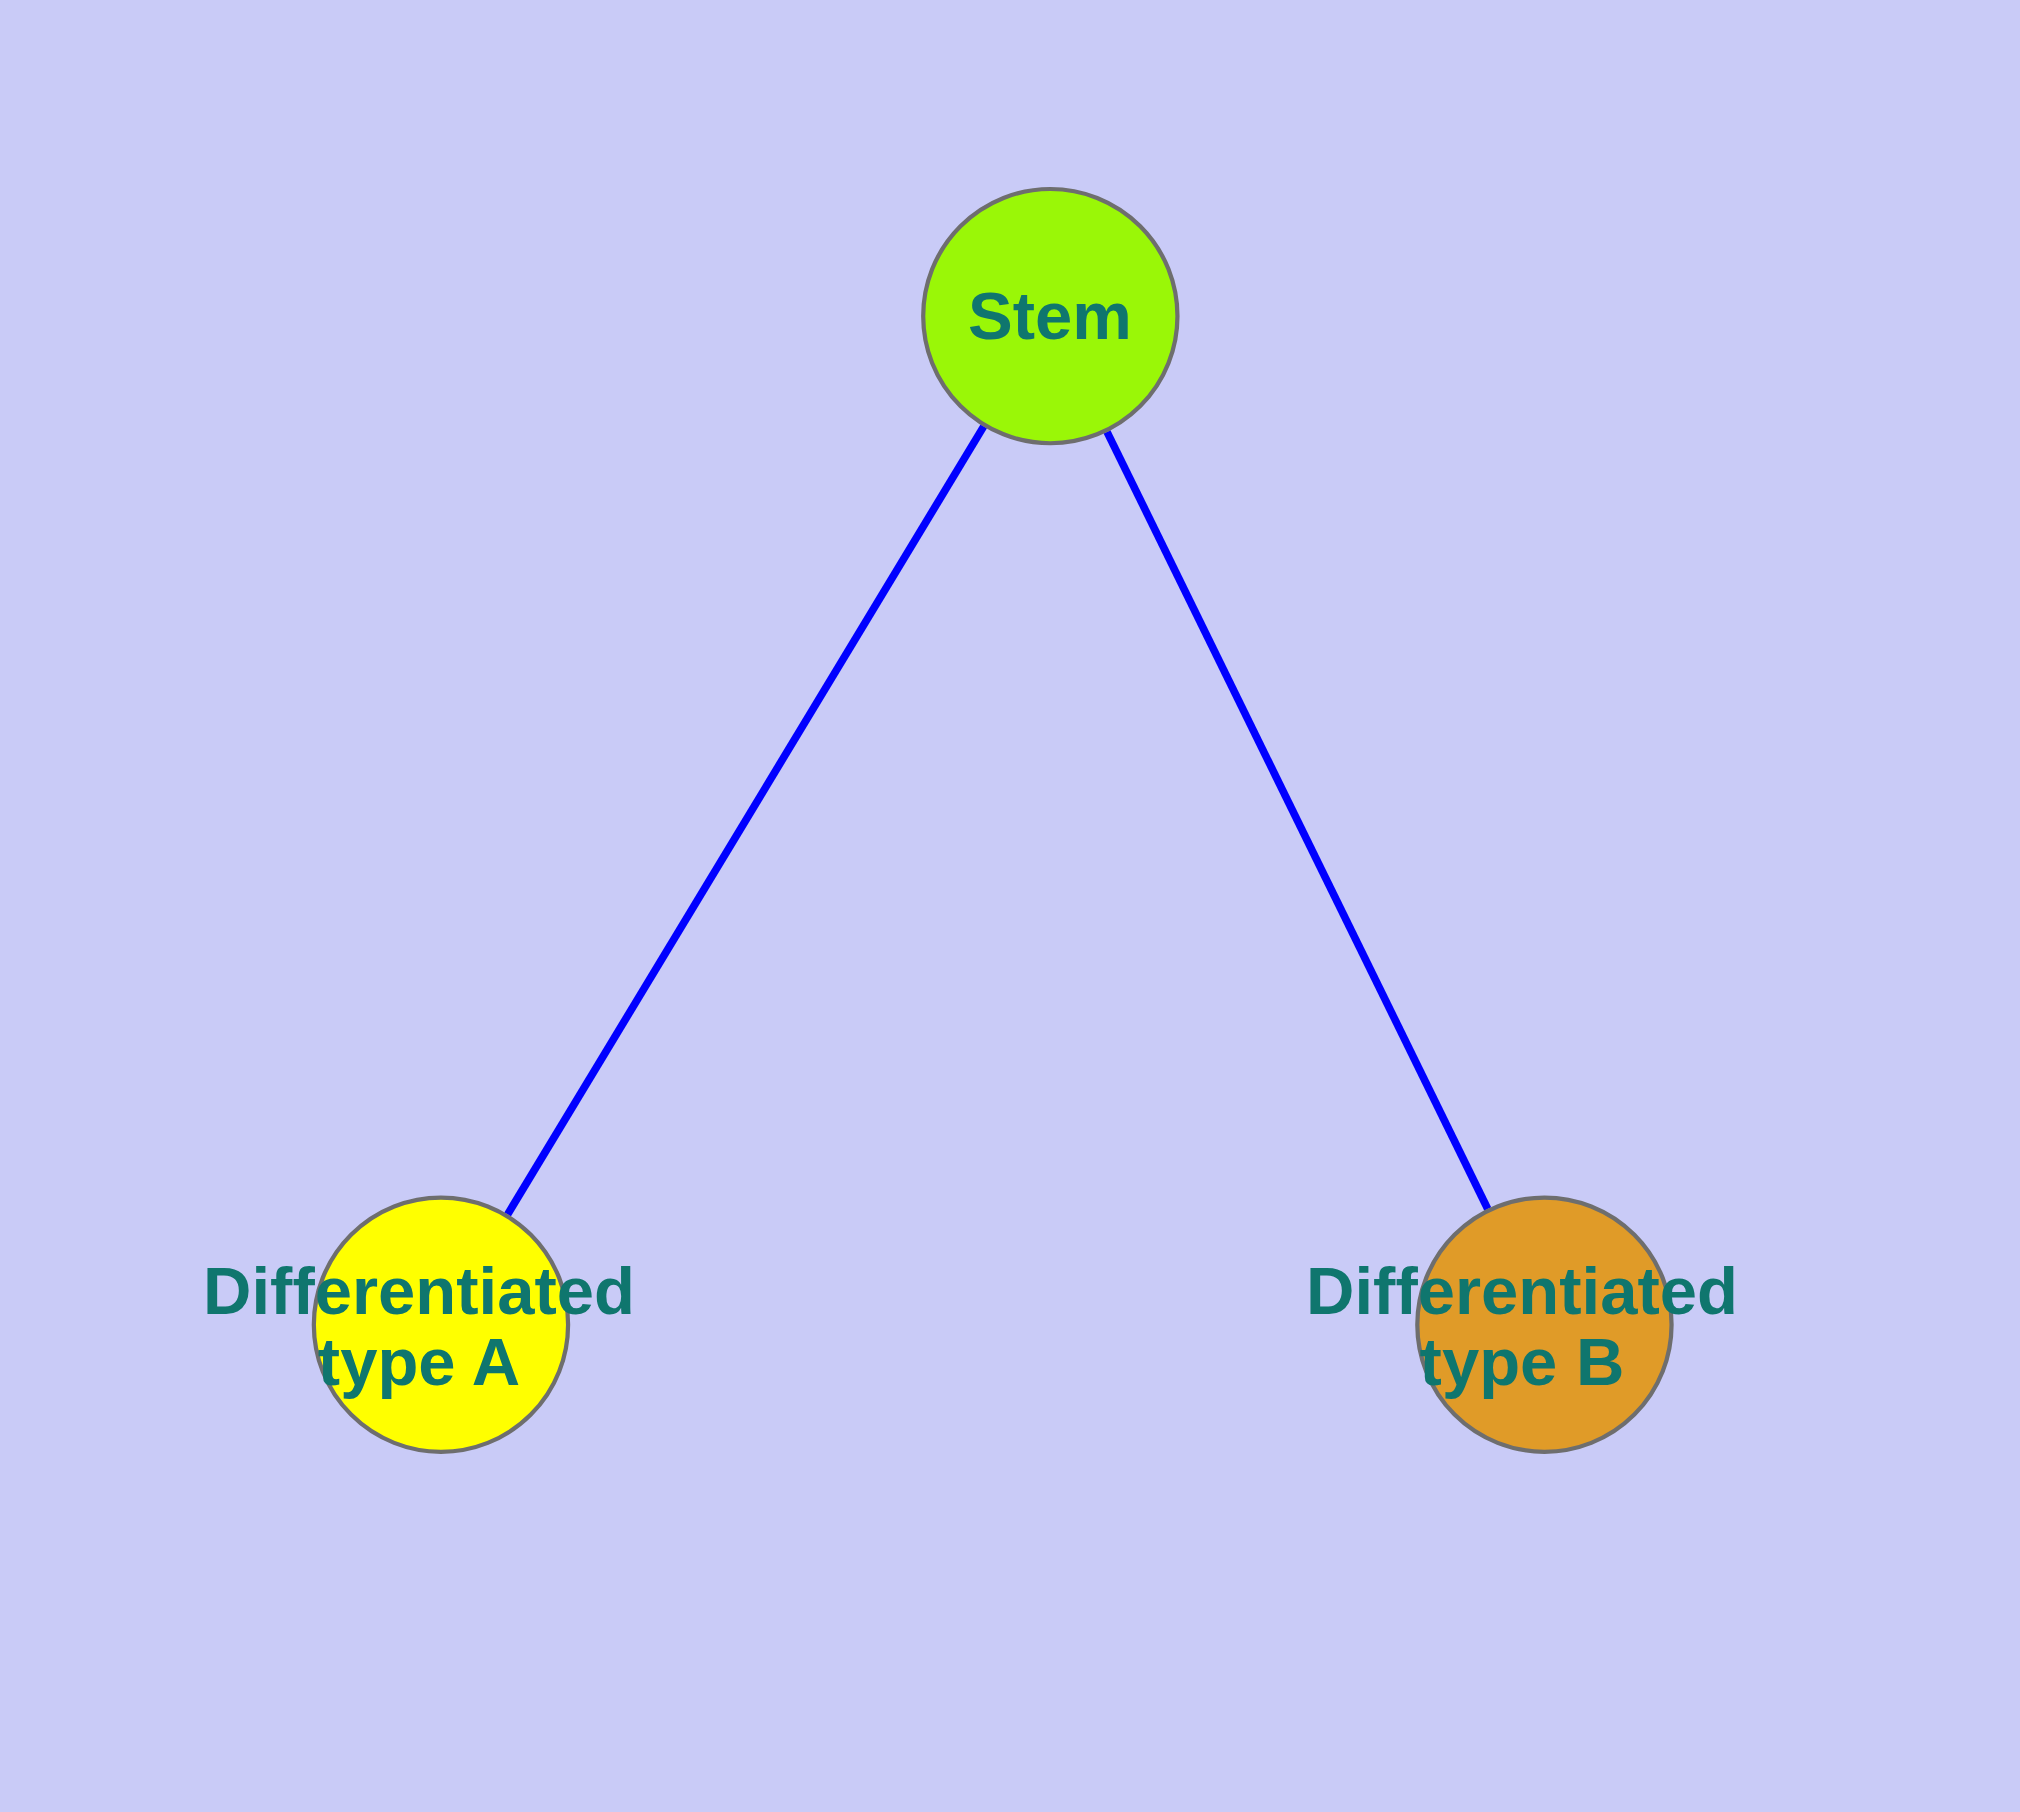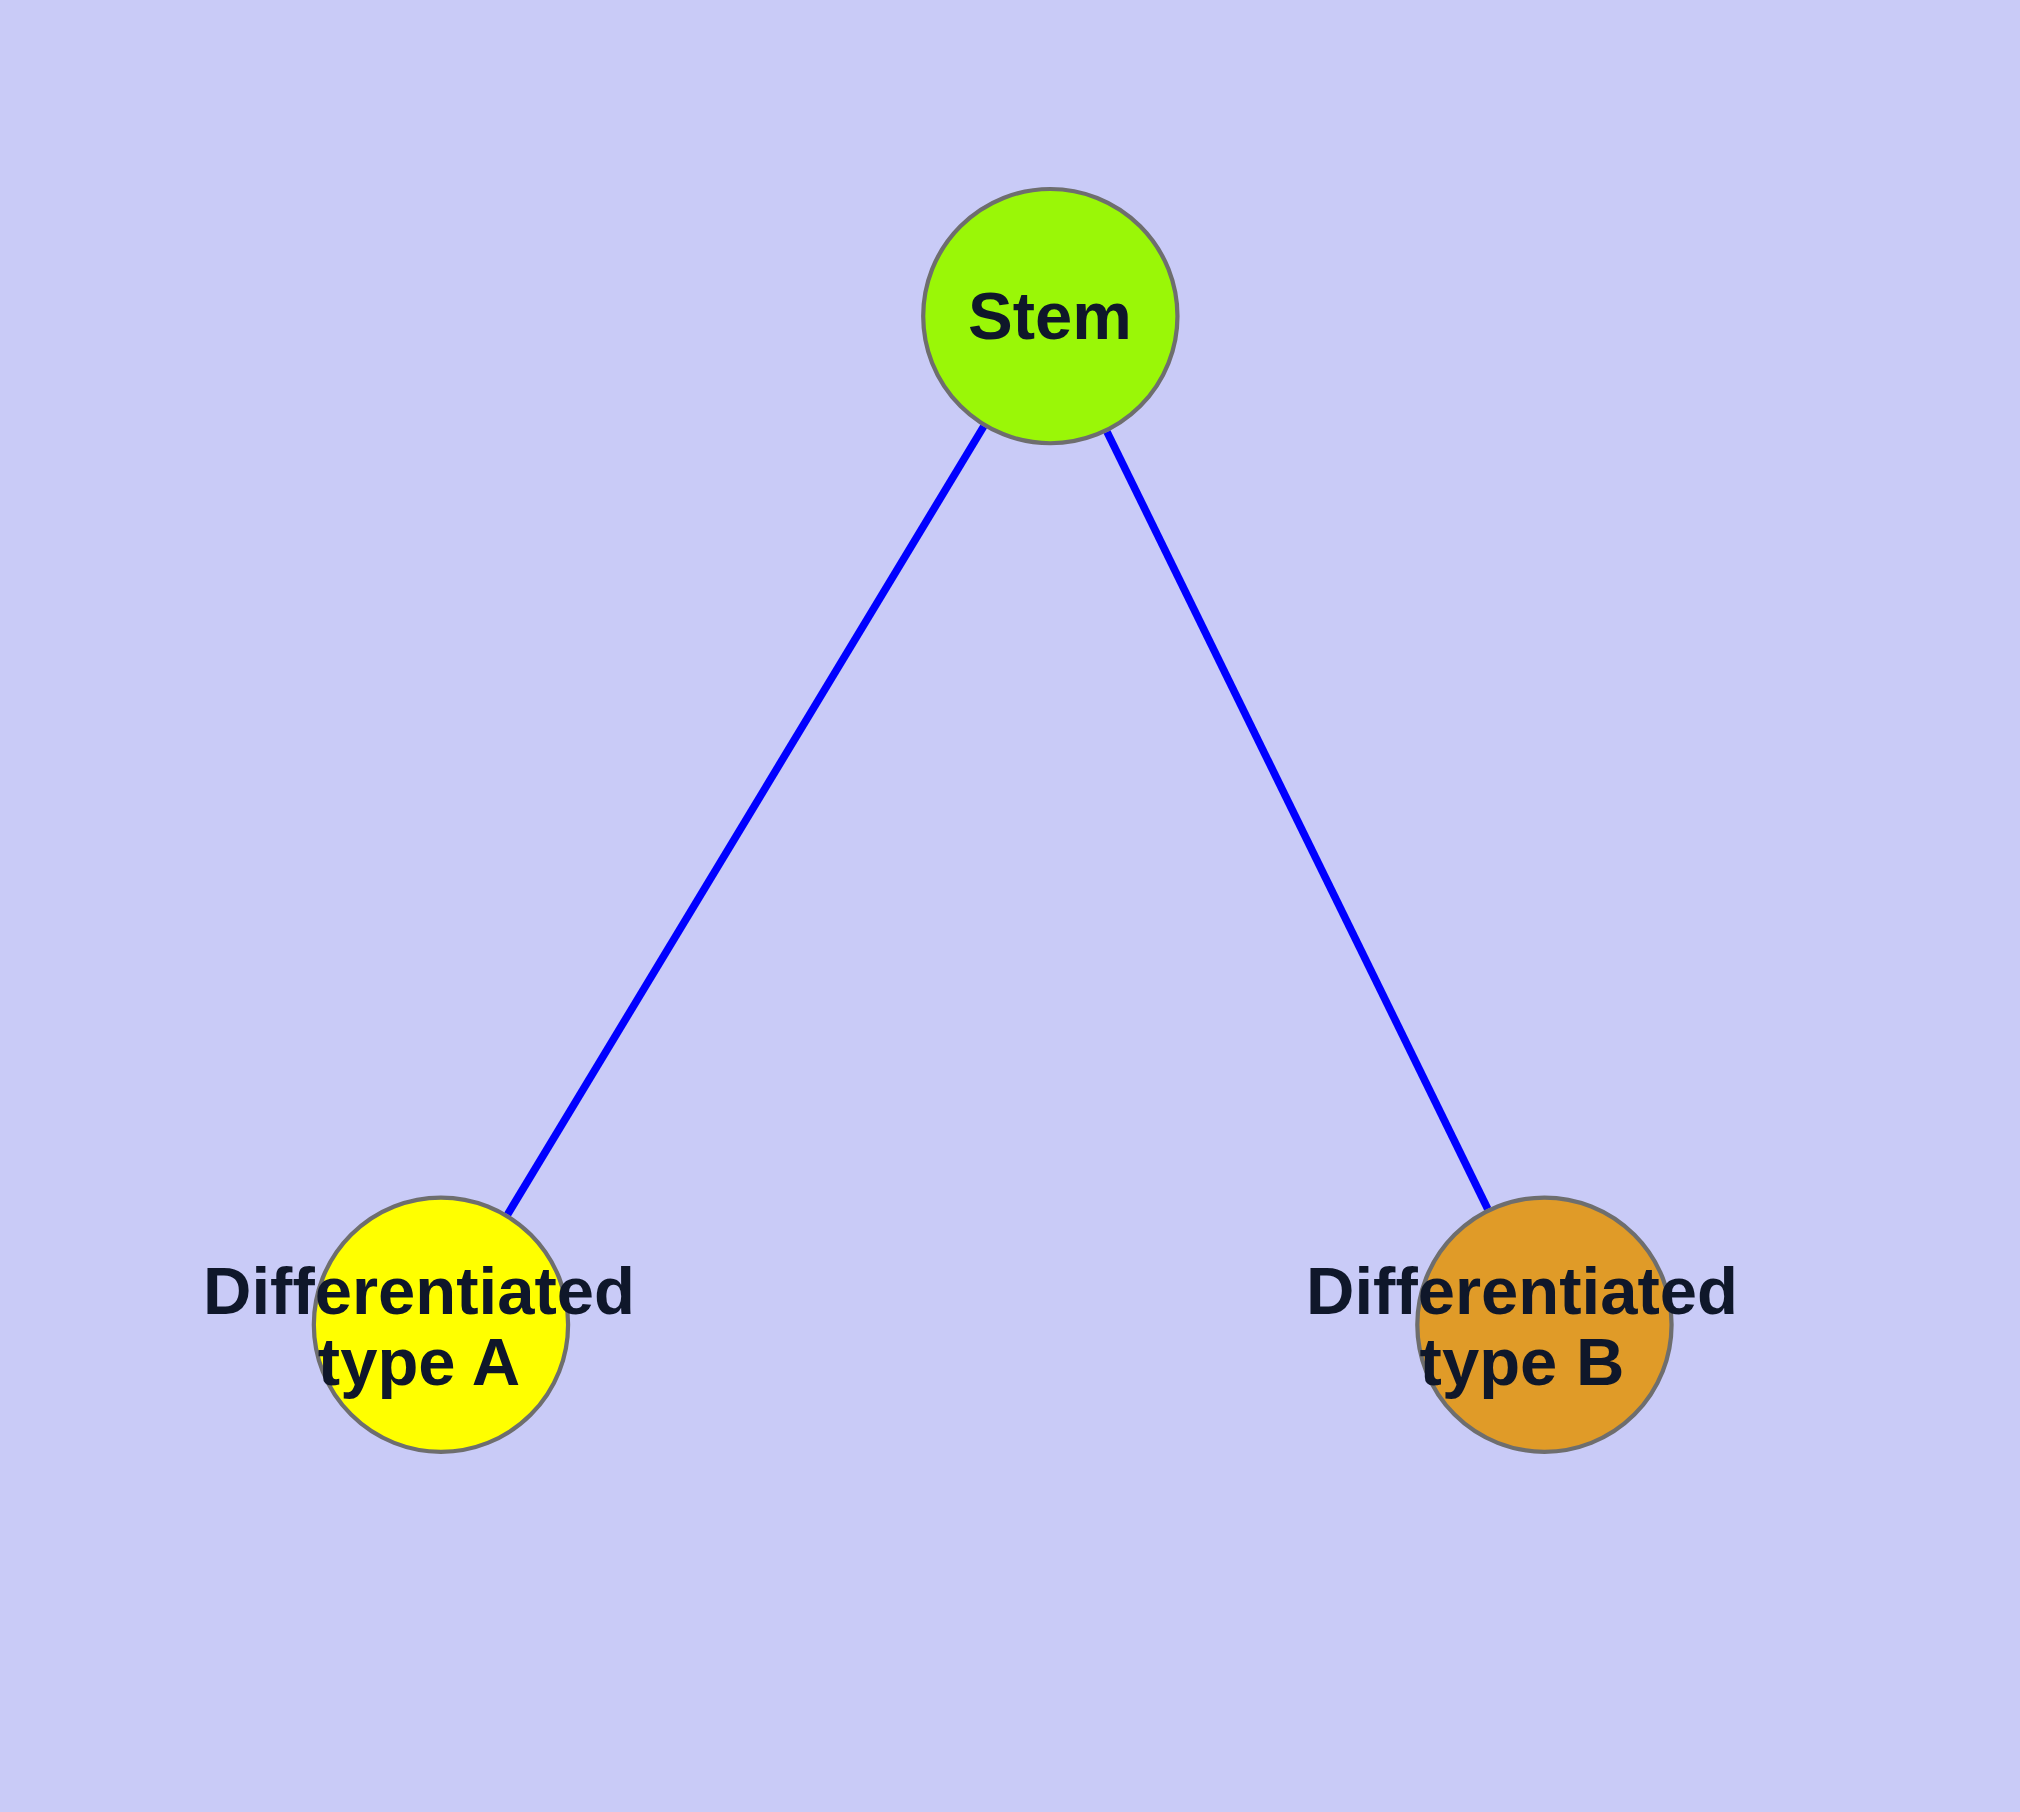--- a/index.html
+++ b/index.html
@@ -21,21 +21,21 @@
     height: 1812px;
   }
   svg.graph {
     position: absolute;
     left: 0; top: 0;
     width: 2021px;
     height: 1812px;
   }
   .node-label {
     position: absolute;
-    color: #0f172a;
+    color: #0f766e;
     font-weight: bold;
     text-align: center;
     line-height: 1.06;
     white-space: pre;
     pointer-events: none;
     transform: translate(-50%, -50%);
   }
   .label-stem   { font-size: 67px; }
   .label-diffA  { font-size: 67px; }
   .label-diffB  { font-size: 67px; }

